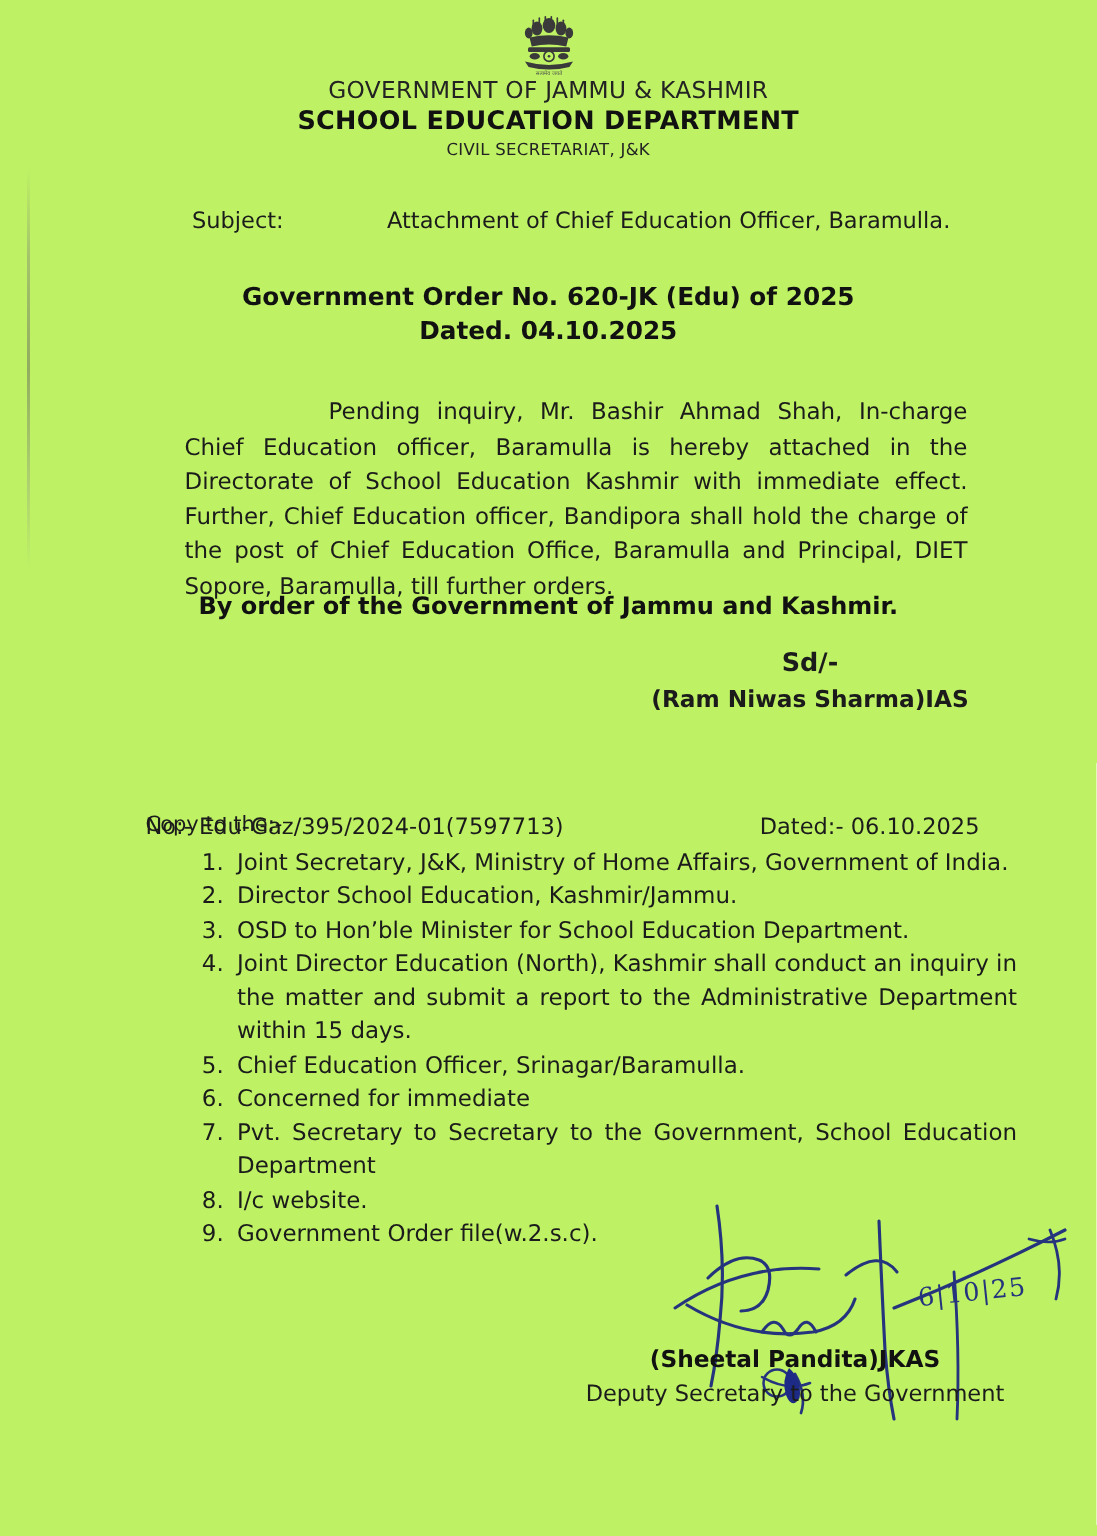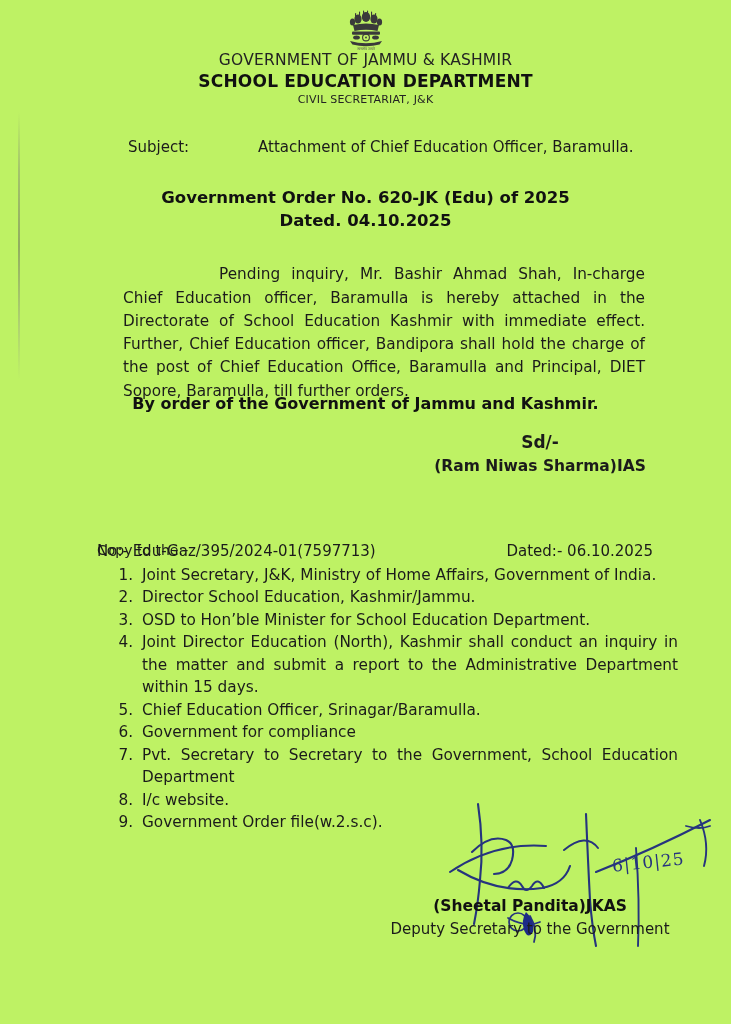--- a/index.html
+++ b/index.html
@@ -157,20 +157,21 @@
     padding: 0 0 0 26px;
     font-size: 15.3px;
     line-height: 1.47;
     list-style-position: outside;
   }
   .dist-list li {
     text-align: justify;
     text-justify: inter-word;
     margin-bottom: 0;
     padding-left: 4px;
+    margin-left: 16px;
   }
   .dist-list li::marker { font-size: 15.3px; }
 
   
   .signature {
     position: absolute;
     left: 400px;
     top: 800px;
     width: 320px;
     height: 160px;
@@ -269,21 +270,21 @@
     <span>Dated:- 06.10.2025</span>
   </div>
   <div class="copy-to">Copy to the:-</div>
 
   <ol class="dist-list">
     <li>Joint Secretary, J&amp;K, Ministry of Home Affairs, Government of India.</li>
     <li>Director School Education, Kashmir/Jammu.</li>
     <li>OSD to Hon’ble Minister for School Education Department.</li>
     <li>Joint Director Education (North), Kashmir shall conduct an inquiry in the matter and submit a report to the Administrative Department within 15 days.</li>
     <li>Chief Education Officer, Srinagar/Baramulla.</li>
-    <li>Government for compliance</li>
+    <li>Concerned for immediate</li>
     <li>Pvt. Secretary to Secretary to the Government, School Education Department</li>
     <li>I/c website.</li>
     <li>Government Order file(w.2.s.c).</li>
   </ol>
 
   <div class="signature">
     <svg width="320" height="160" viewBox="0 0 320 160" aria-hidden="true">
       <g fill="none" stroke="#26347e" stroke-linecap="round" stroke-linejoin="round">
         <path d="M78 4 q6 40 2 76 q-2 24 -6 44" stroke-width="2.1"></path>
         <path d="M72 52 q18 -18 34 -12 q10 4 6 20 q-4 14 -18 14" stroke-width="2.1"></path>

